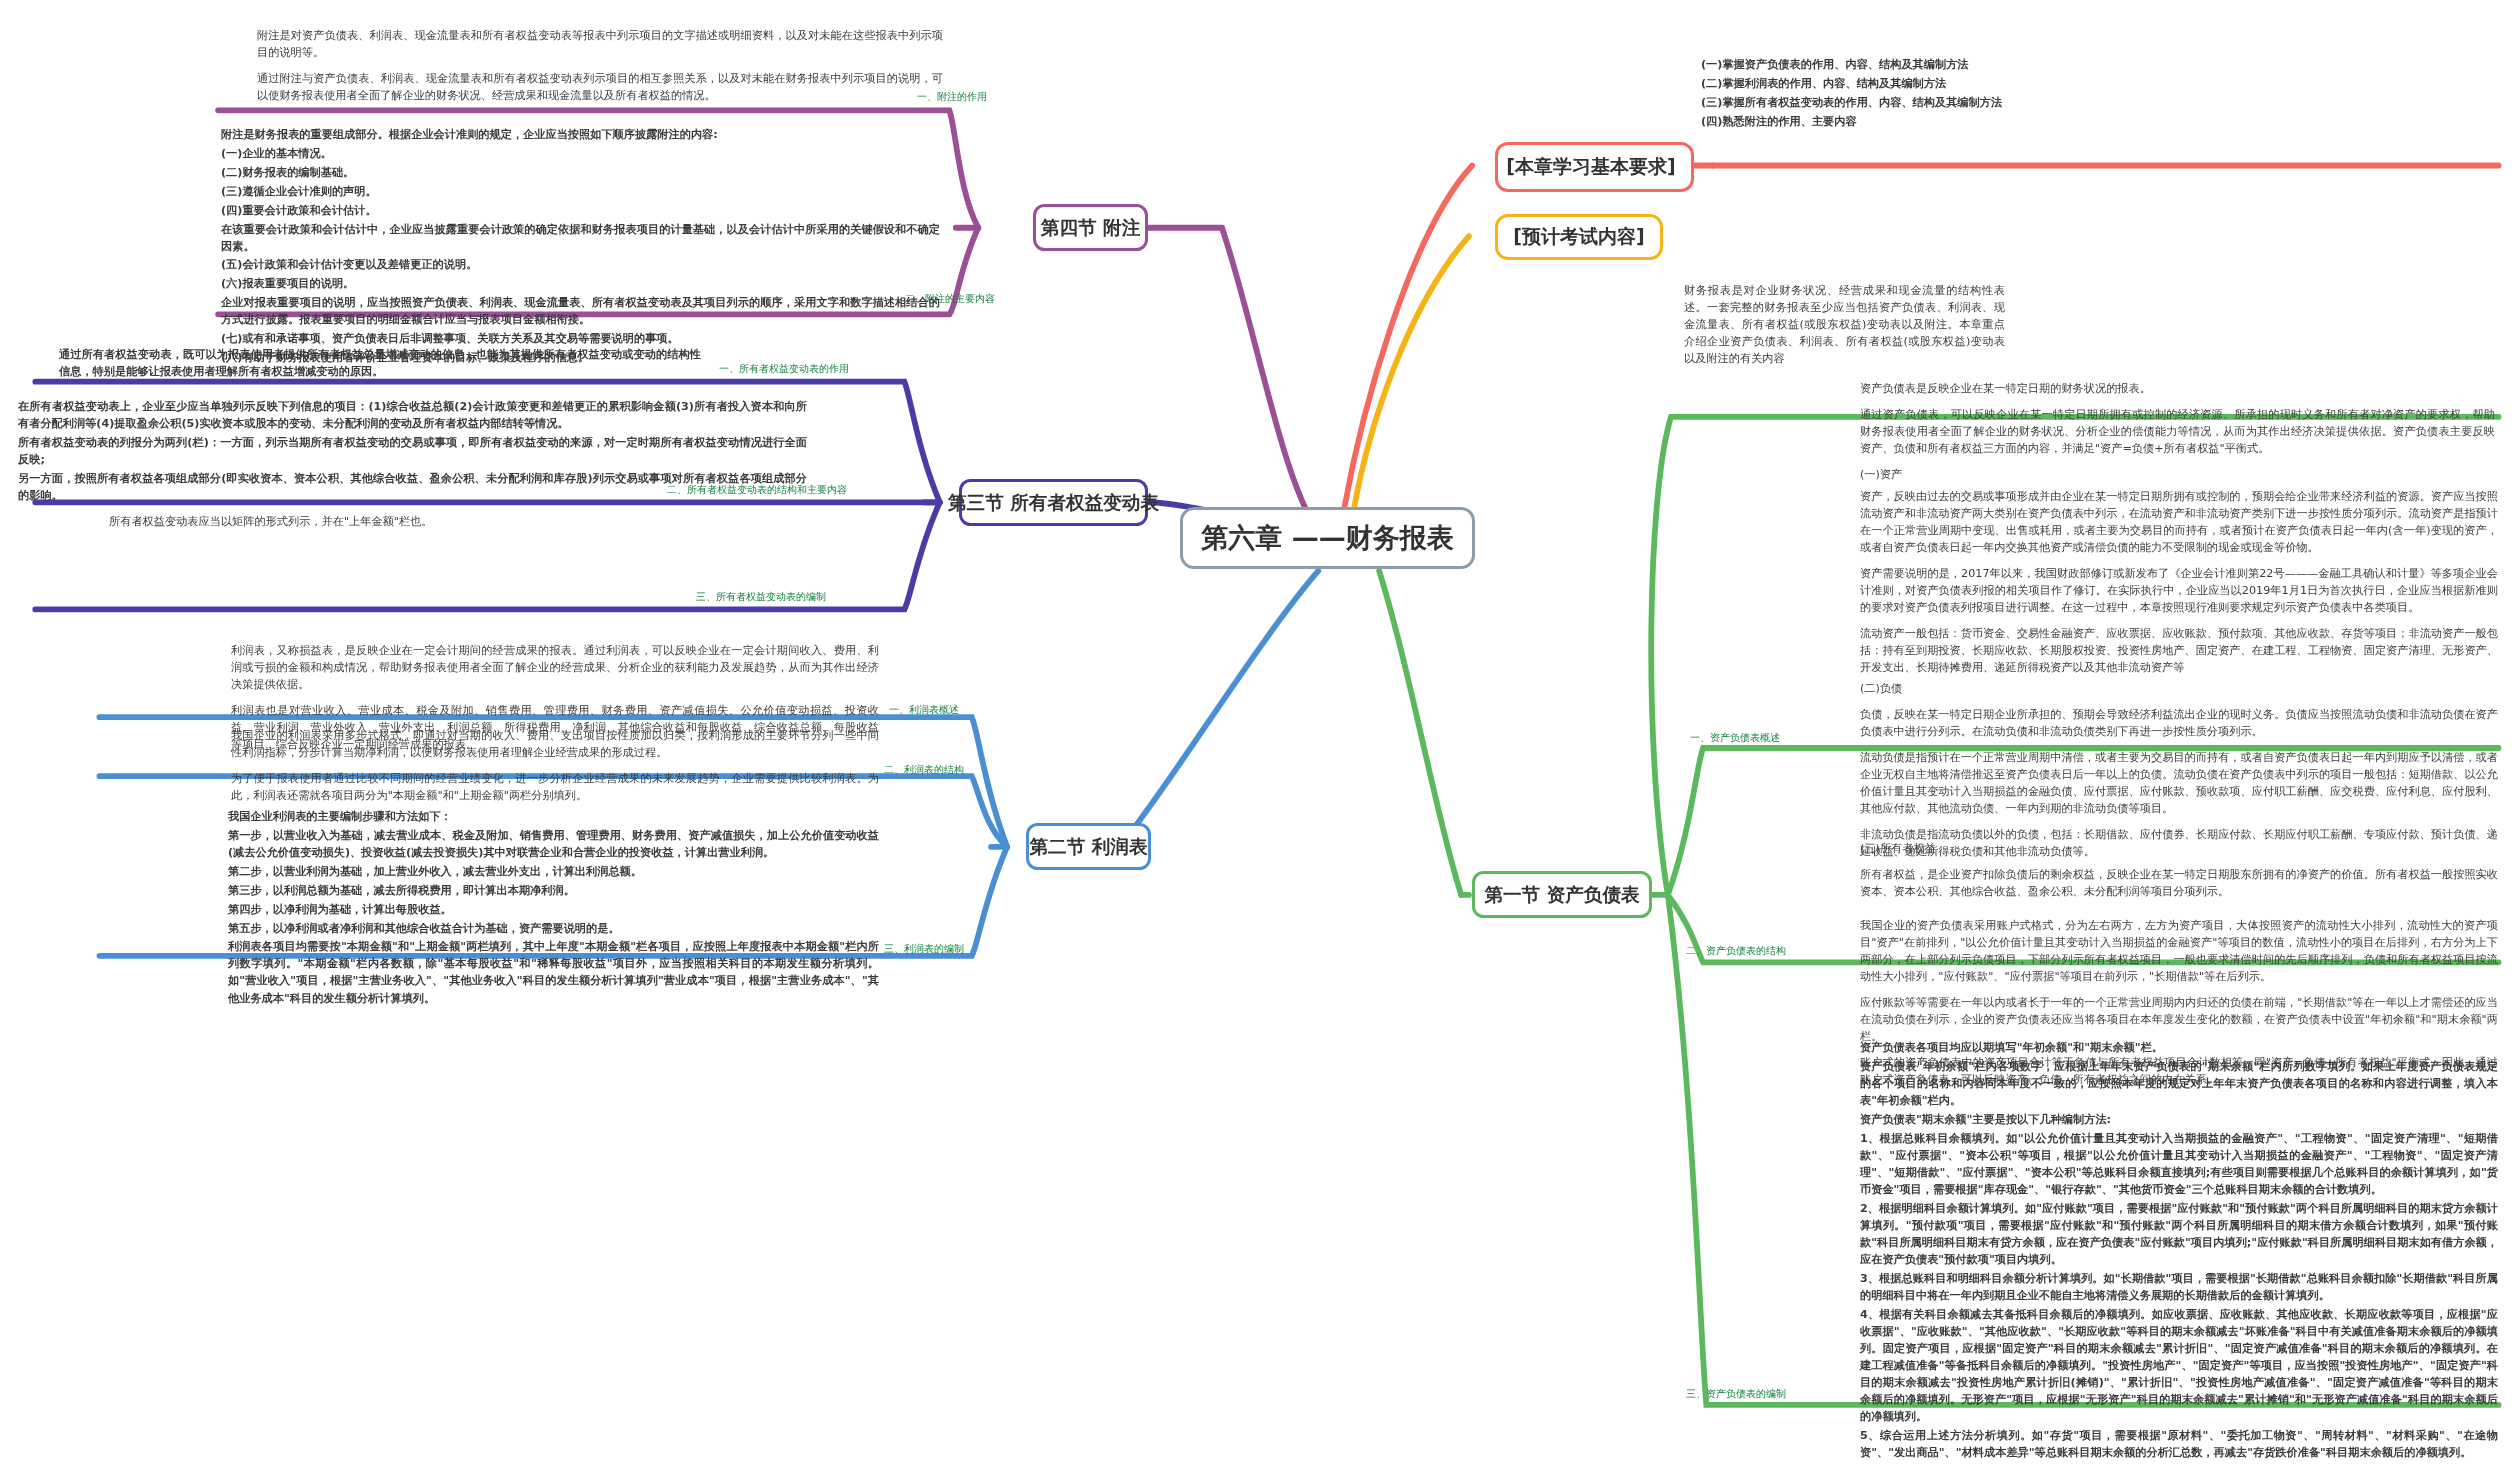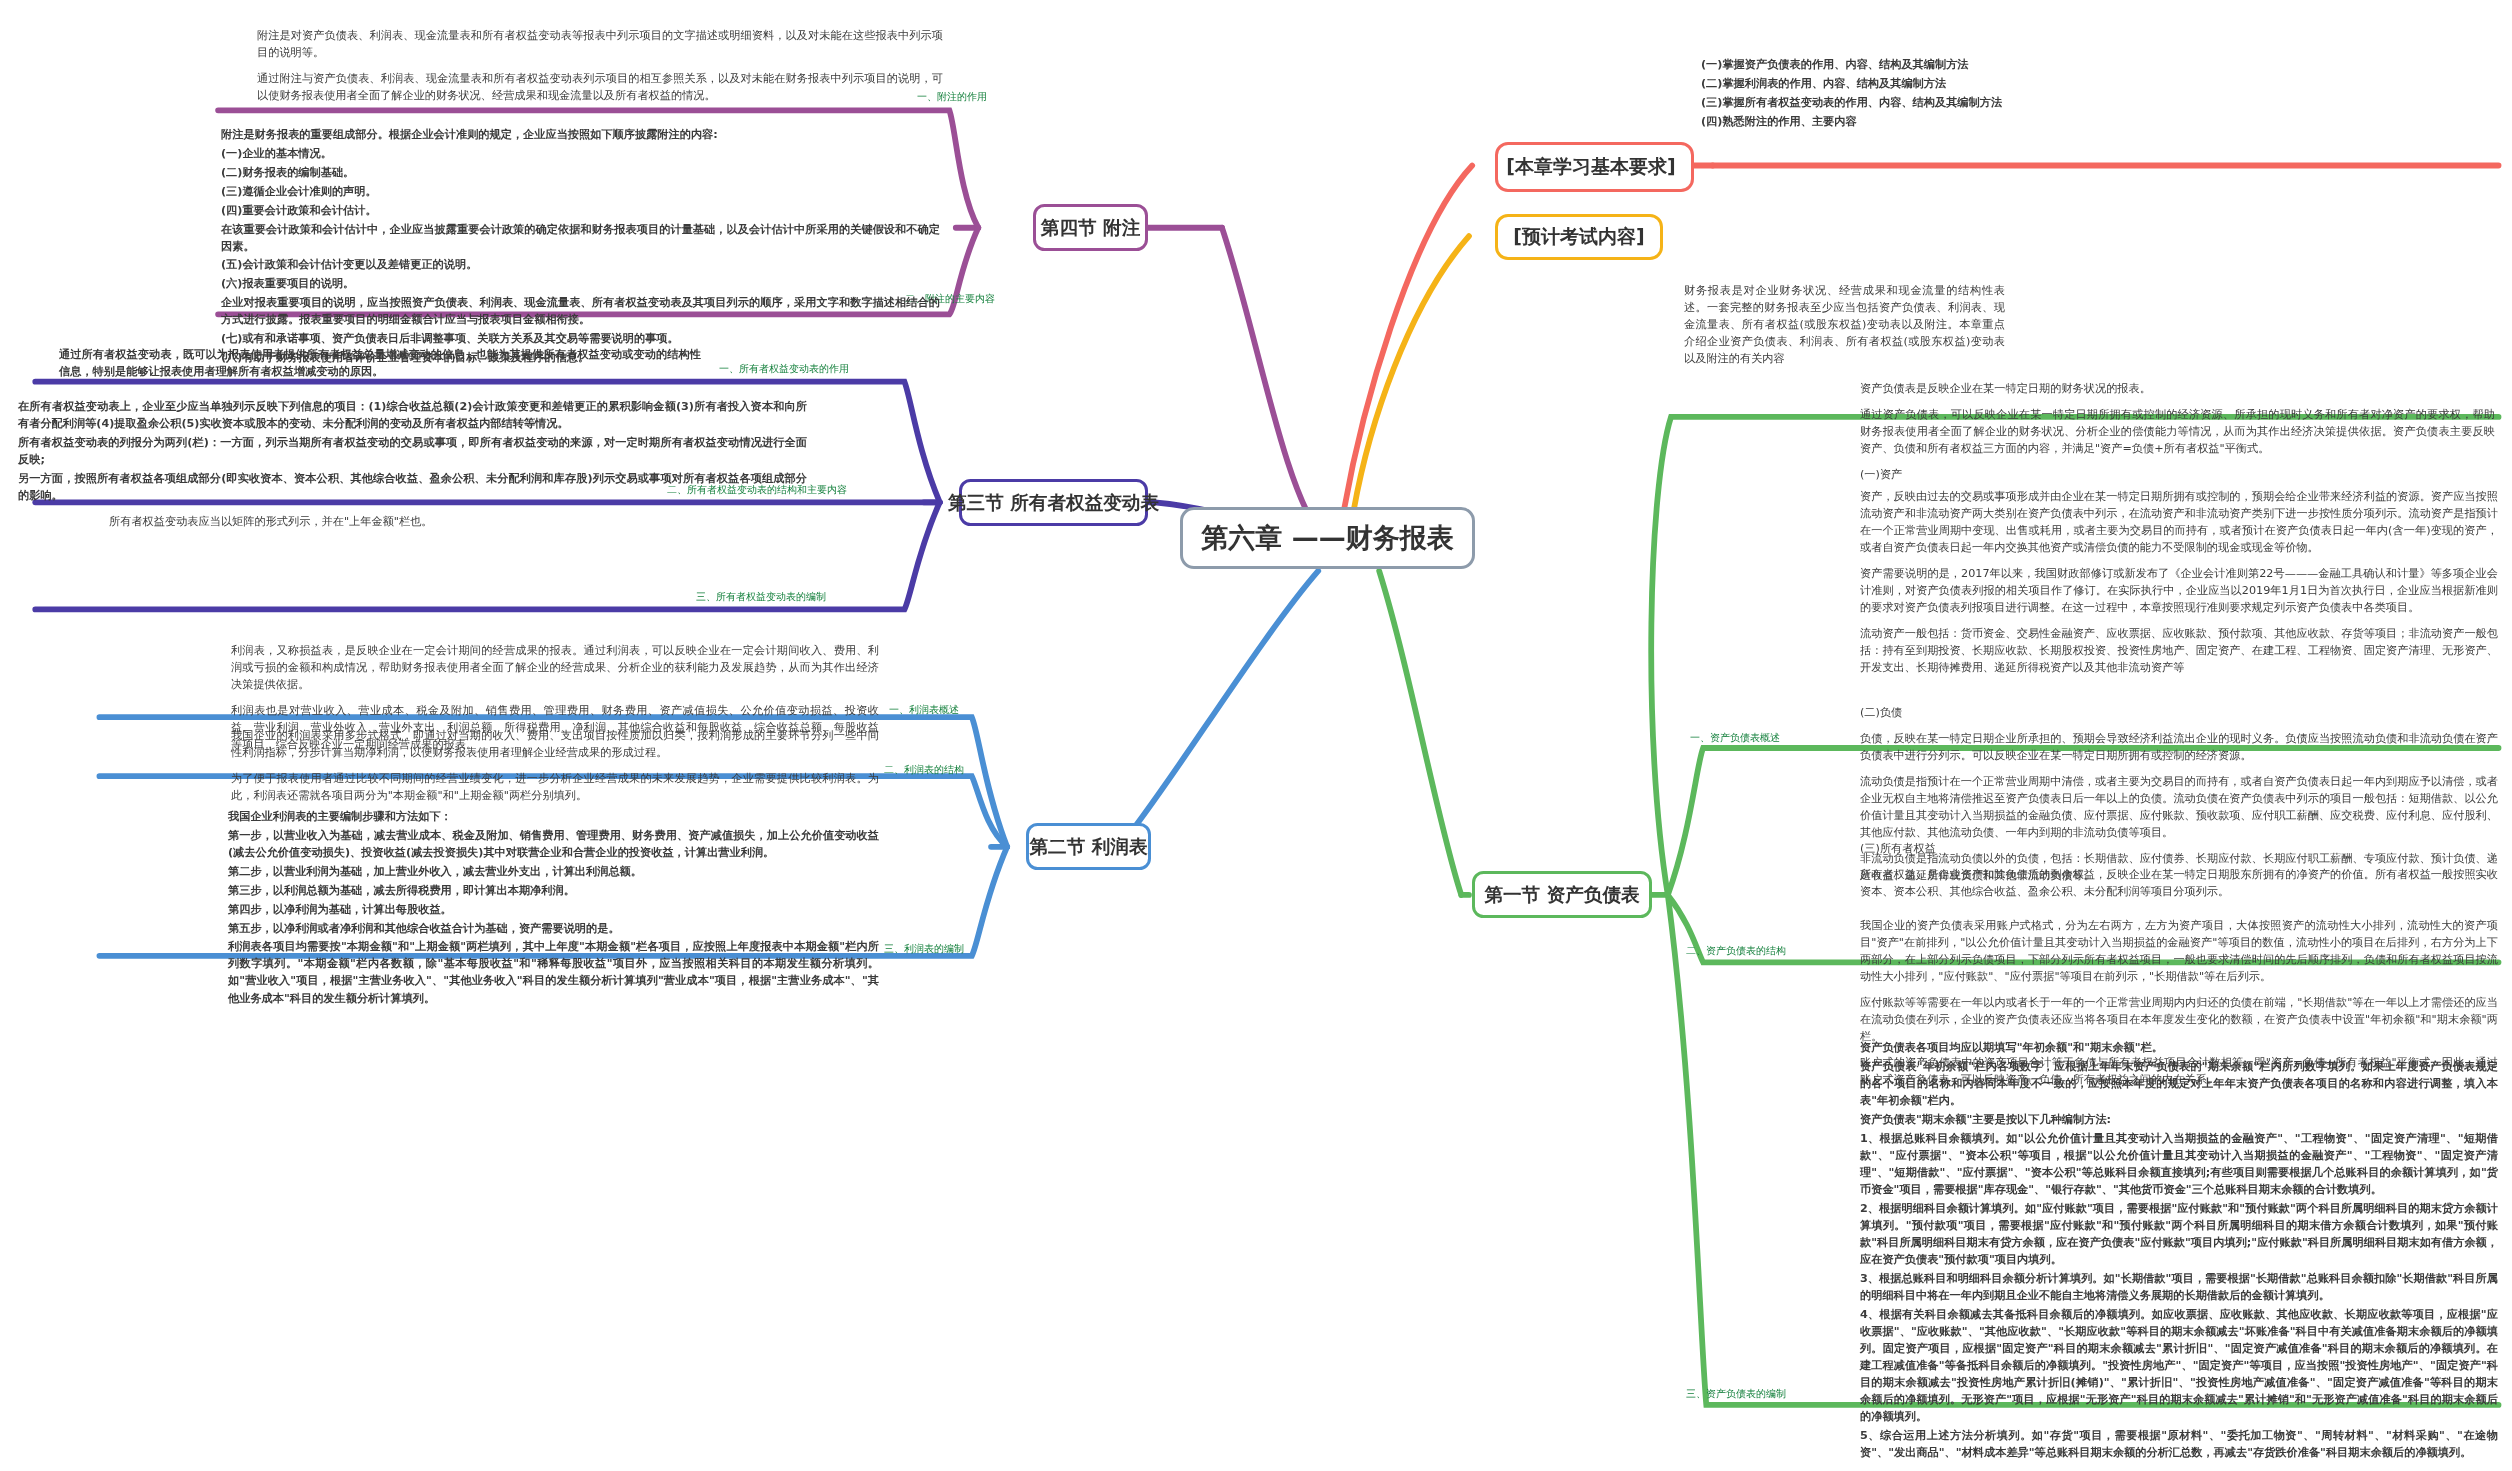--- a/index.html
+++ b/index.html
@@ -209,23 +209,23 @@
     <p>通过资产负债表，可以反映企业在某一特定日期所拥有或控制的经济资源、所承担的现时义务和所有者对净资产的要求权，帮助财务报表使用者全面了解企业的财务状况、分析企业的偿债能力等情况，从而为其作出经济决策提供依据。资产负债表主要反映资产、负债和所有者权益三方面的内容，并满足"资产=负债+所有者权益"平衡式。</p>
     <p>(一)资产</p>
   </div>
 
   <div class="body" style="left:1860px;top:488px;width:638px;">
     <p>资产，反映由过去的交易或事项形成并由企业在某一特定日期所拥有或控制的，预期会给企业带来经济利益的资源。资产应当按照流动资产和非流动资产两大类别在资产负债表中列示，在流动资产和非流动资产类别下进一步按性质分项列示。流动资产是指预计在一个正常营业周期中变现、出售或耗用，或者主要为交易目的而持有，或者预计在资产负债表日起一年内(含一年)变现的资产，或者自资产负债表日起一年内交换其他资产或清偿负债的能力不受限制的现金或现金等价物。</p>
     <p>资产需要说明的是，2017年以来，我国财政部修订或新发布了《企业会计准则第22号———金融工具确认和计量》等多项企业会计准则，对资产负债表列报的相关项目作了修订。在实际执行中，企业应当以2019年1月1日为首次执行日，企业应当根据新准则的要求对资产负债表列报项目进行调整。在这一过程中，本章按照现行准则要求规定列示资产负债表中各类项目。</p>
     <p>流动资产一般包括：货币资金、交易性金融资产、应收票据、应收账款、预付款项、其他应收款、存货等项目；非流动资产一般包括：持有至到期投资、长期应收款、长期股权投资、投资性房地产、固定资产、在建工程、工程物资、固定资产清理、无形资产、开发支出、长期待摊费用、递延所得税资产以及其他非流动资产等</p>
   </div>
 
-  <div class="body" style="left:1860px;top:680px;width:638px;margin-top:24px;">
+  <div class="body" style="left:1860px;top:680px;width:638px;">
     <p>(二)负债</p>
-    <p>负债，反映在某一特定日期企业所承担的、预期会导致经济利益流出企业的现时义务。负债应当按照流动负债和非流动负债在资产负债表中进行分列示。可以反映企业在某一特定日期所拥有或控制的经济资源。</p>
+    <p>负债，反映在某一特定日期企业所承担的、预期会导致经济利益流出企业的现时义务。负债应当按照流动负债和非流动负债在资产负债表中进行分列示。在流动负债和非流动负债类别下再进一步按性质分项列示。</p>
     <p>流动负债是指预计在一个正常营业周期中清偿，或者主要为交易目的而持有，或者自资产负债表日起一年内到期应予以清偿，或者企业无权自主地将清偿推迟至资产负债表日后一年以上的负债。流动负债在资产负债表中列示的项目一般包括：短期借款、以公允价值计量且其变动计入当期损益的金融负债、应付票据、应付账款、预收款项、应付职工薪酬、应交税费、应付利息、应付股利、其他应付款、其他流动负债、一年内到期的非流动负债等项目。</p>
     <p>非流动负债是指流动负债以外的负债，包括：长期借款、应付债券、长期应付款、长期应付职工薪酬、专项应付款、预计负债、递延收益、递延所得税负债和其他非流动负债等。</p>
   </div>
 
   <div class="body" style="left:1860px;top:840px;width:638px;">
     <p>(三)所有者权益</p>
     <p>所有者权益，是企业资产扣除负债后的剩余权益，反映企业在某一特定日期股东所拥有的净资产的价值。所有者权益一般按照实收资本、资本公积、其他综合收益、盈余公积、未分配利润等项目分项列示。</p>
   </div>
 
   <div class="body" style="left:1860px;top:917px;width:638px;">

